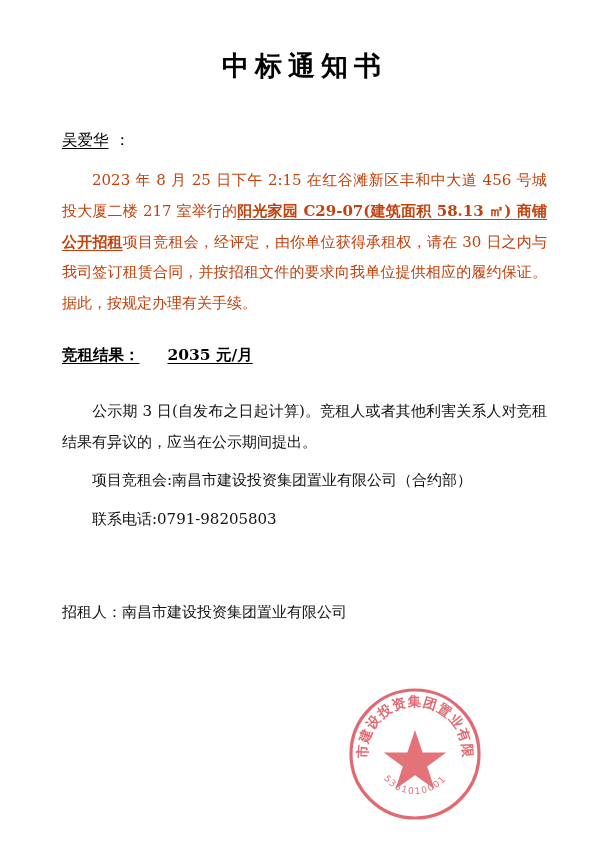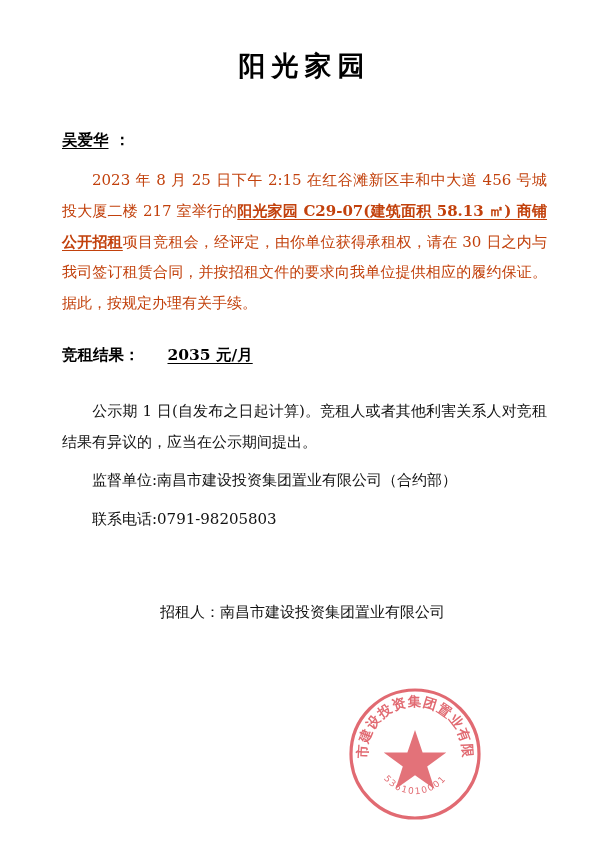--- a/index.html
+++ b/index.html
@@ -28,21 +28,21 @@
     font-weight: bold;
     letter-spacing: 6px;
     margin-top: 48px;
     margin-bottom: 0;
     color: #000;
     font-family: "DejaVu Serif", "Liberation Serif", serif;
   }
   .addressee {
     margin-top: 46px;
     font-size: 15.5px;
-    font-weight: bold;
+    font-weight: normal;
     color: #000;
   }
   .addressee .name {
     text-decoration: underline;
     text-underline-offset: 3px;
   }
   .addressee .colon {
     margin-left: 6px;
   }
   .body-para {
@@ -62,20 +62,21 @@
     text-decoration: underline;
     text-underline-offset: 3px;
   }
   .result-line {
     margin-top: 26px;
     font-size: 15.5px;
     font-weight: bold;
     color: #000;
   }
   .result-line .result-label {
+    text-decoration: underline;
     text-underline-offset: 3px;
   }
   .result-line .result-value {
     text-decoration: underline;
     text-underline-offset: 3px;
     margin-left: 28px;
     padding-right: 14px;
   }
   .notice-para {
     margin-top: 30px;
@@ -85,21 +86,21 @@
     text-justify: inter-ideograph;
   }
   .contact-line {
     margin-top: 8px;
     font-size: 15px;
     line-height: 2.05;
     padding-left: 2em;
   }
   .signature-block {
     margin-top: 62px;
-    text-align: center;
+    text-align: left;
     font-size: 15px;
     line-height: 2.0;
     padding-right: 4px;
   }
   .signature-date {
     text-align: right;
     font-size: 15px;
     padding-right: 30px;
   }
   
@@ -114,39 +115,39 @@
   .seal svg {
     display: block;
     opacity: 0.72;
   }
 </style>
 </head>
 <body>
 
 <div class="page">
 
-  <div class="doc-title">阳光家园</div>
+  <div class="doc-title">中标通知书</div>
 
   <div class="addressee">
     <span class="name">吴爱华</span><span class="colon">：</span>
   </div>
 
   <div class="body-para">
     <span class="indent"></span><span>2023 年 8 月 25 日下午 2:15 在红谷滩新区丰和中大道 456 号城投大厦二楼 217 室举行的</span><span class="emph">阳光家园 C29-07(建筑面积 58.13 ㎡) 商铺公开招租</span><span>项目竞租会，经评定，由你单位获得承租权，请在 30 日之内与我司签订租赁合同，并按招租文件的要求向我单位提供相应的履约保证。据此，按规定办理有关手续。</span>
   </div>
 
   <div class="result-line">
     <span class="result-label">竞租结果：</span><span class="result-value">2035 元/月</span>
   </div>
 
   <div class="notice-para">
-    <span class="indent"></span><span>公示期 1 日(自发布之日起计算)。竞租人或者其他利害关系人对竞租结果有异议的，应当在公示期间提出。</span>
+    <span class="indent"></span><span>公示期 3 日(自发布之日起计算)。竞租人或者其他利害关系人对竞租结果有异议的，应当在公示期间提出。</span>
   </div>
 
-  <div class="contact-line">监督单位:南昌市建设投资集团置业有限公司（合约部）</div>
+  <div class="contact-line">项目竞租会:南昌市建设投资集团置业有限公司（合约部）</div>
   <div class="contact-line">联系电话:0791-98205803</div>
 
   <div class="signature-block">招租人：南昌市建设投资集团置业有限公司</div>
 
   <div class="seal">
     <svg width="140" height="140" viewBox="0 0 140 140" xmlns="http://www.w3.org/2000/svg">
       <circle cx="70" cy="70" r="64" fill="none" stroke="#d6323c" stroke-width="3.2"></circle>
       <path id="sealArc" d="M 70,70 m -48,0 a 48,48 0 1,1 96,0" fill="none" stroke="none"></path>
       <text font-family="DejaVu Serif, serif" font-size="13.5" fill="#d6323c" font-weight="bold" letter-spacing="1">
         <textPath href="#sealArc" startOffset="50%" text-anchor="middle">南昌市建设投资集团置业有限公司</textPath>

